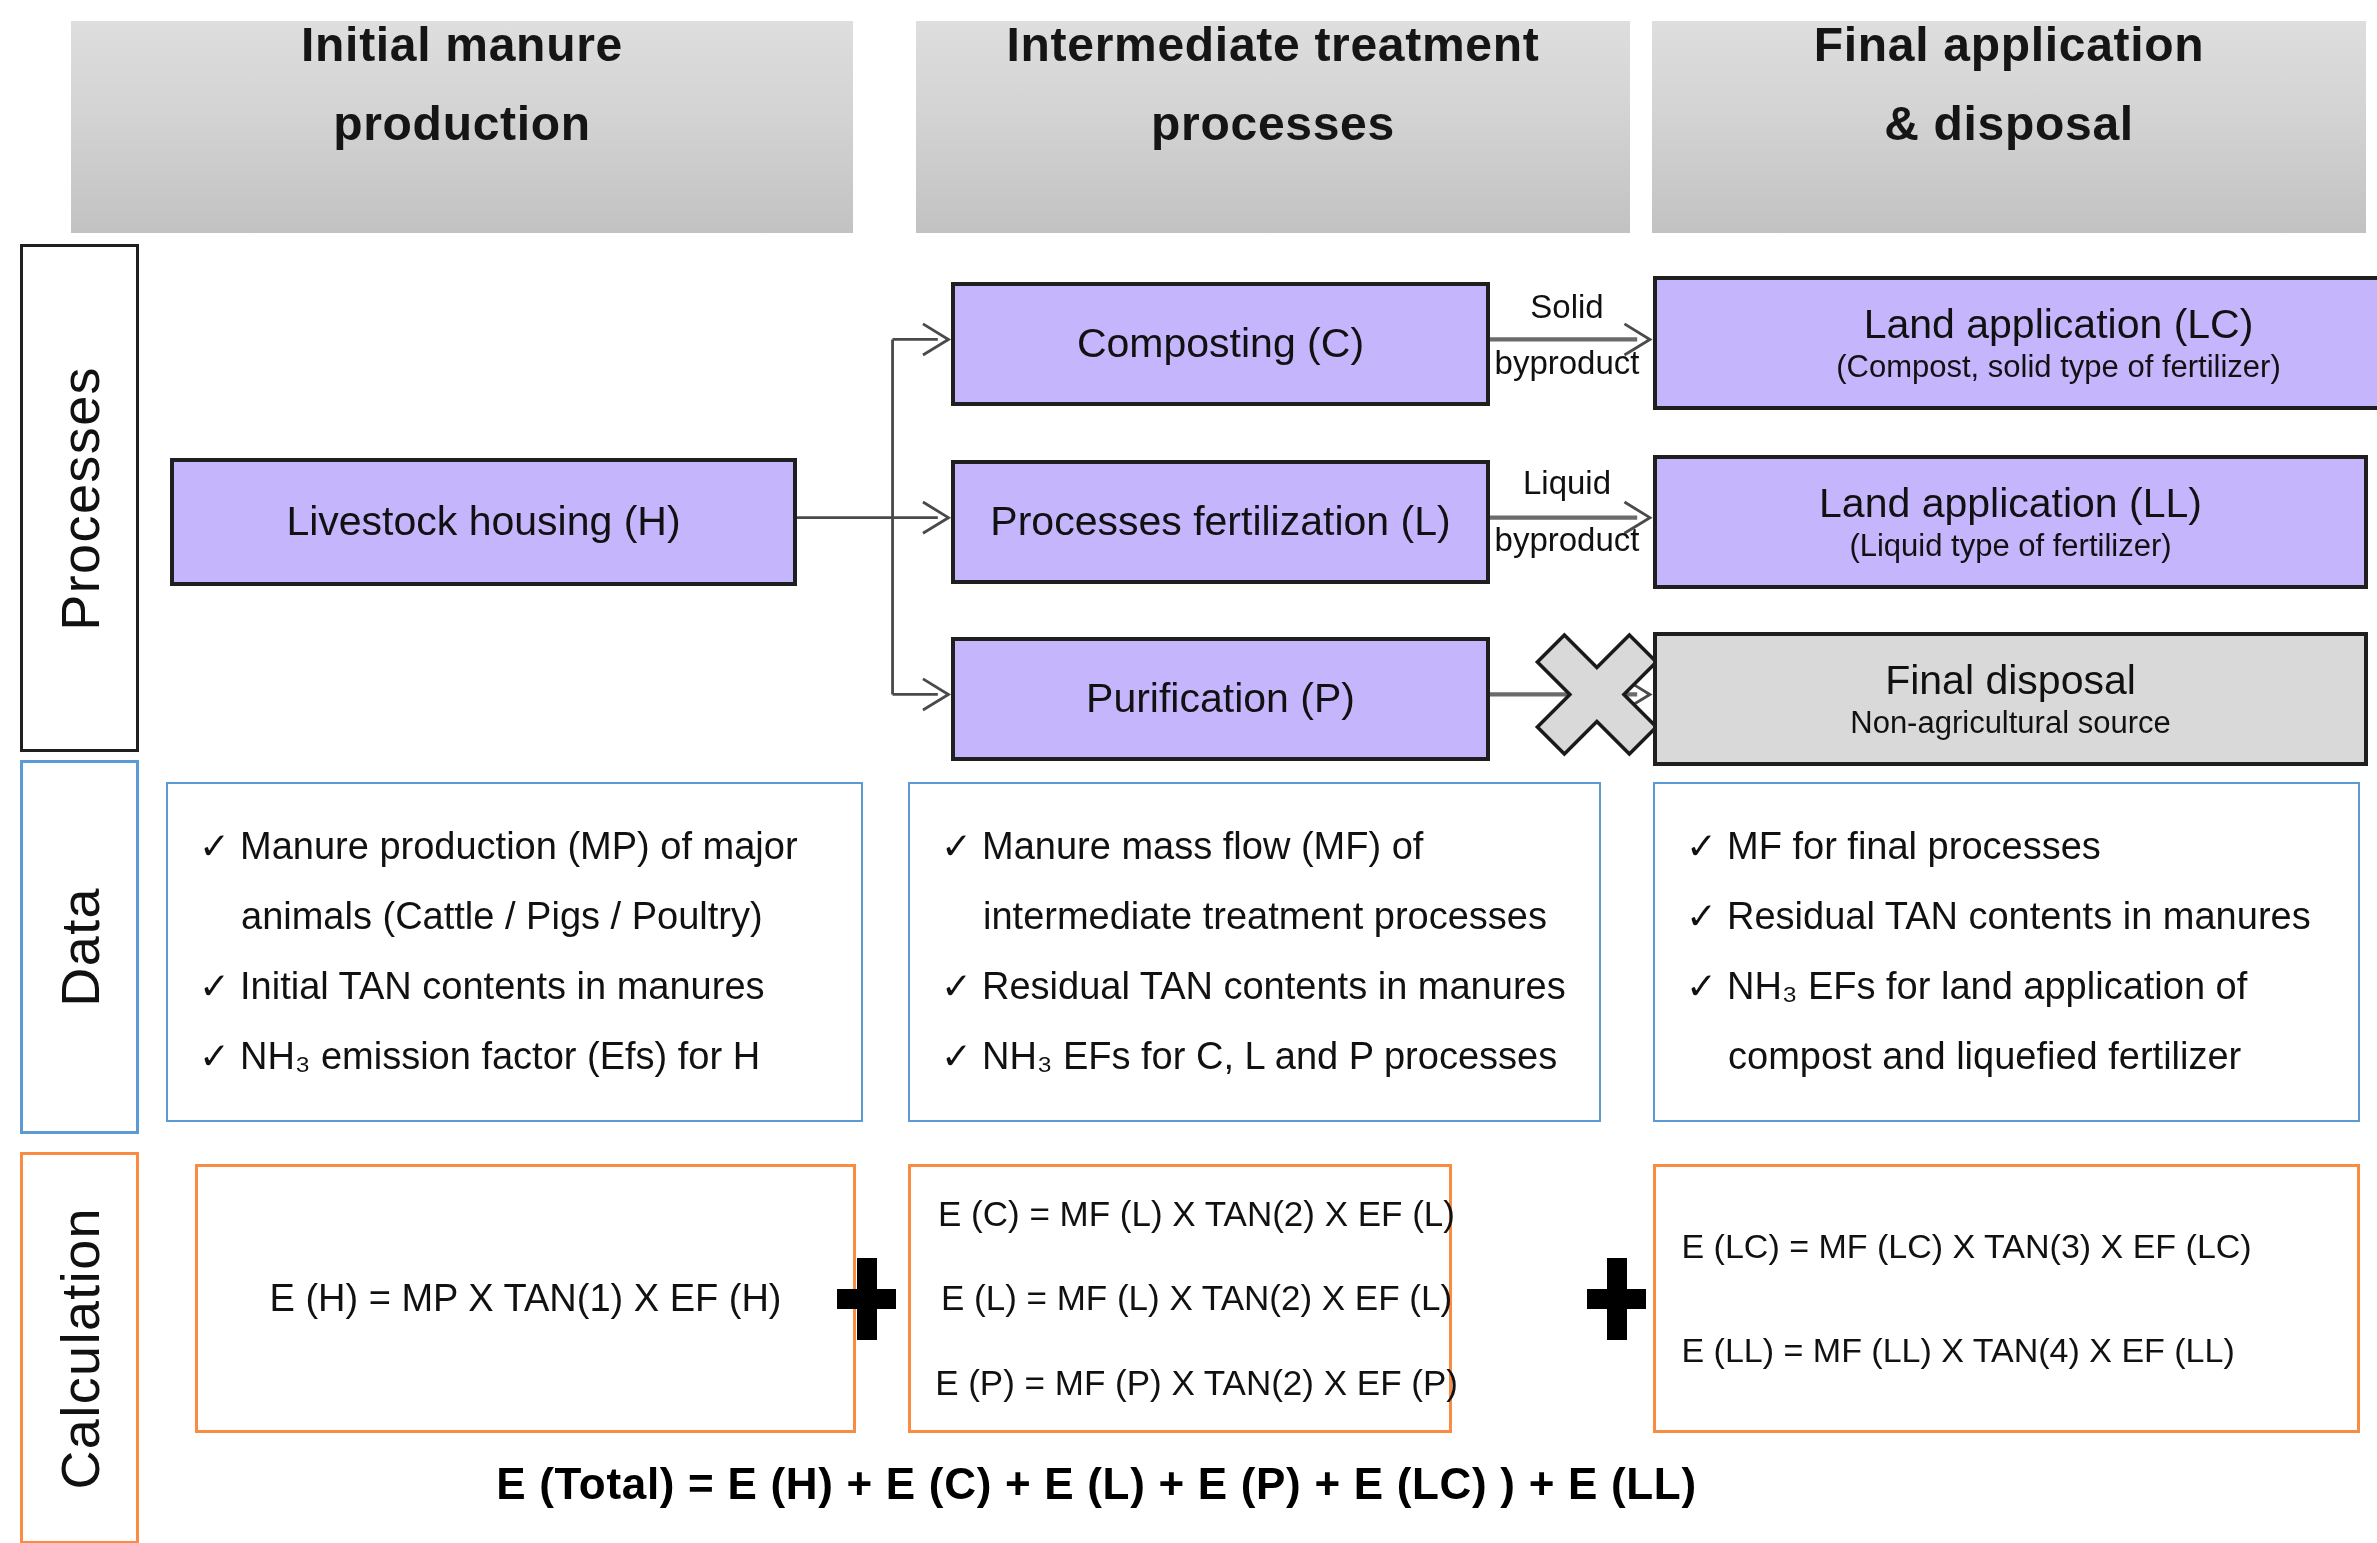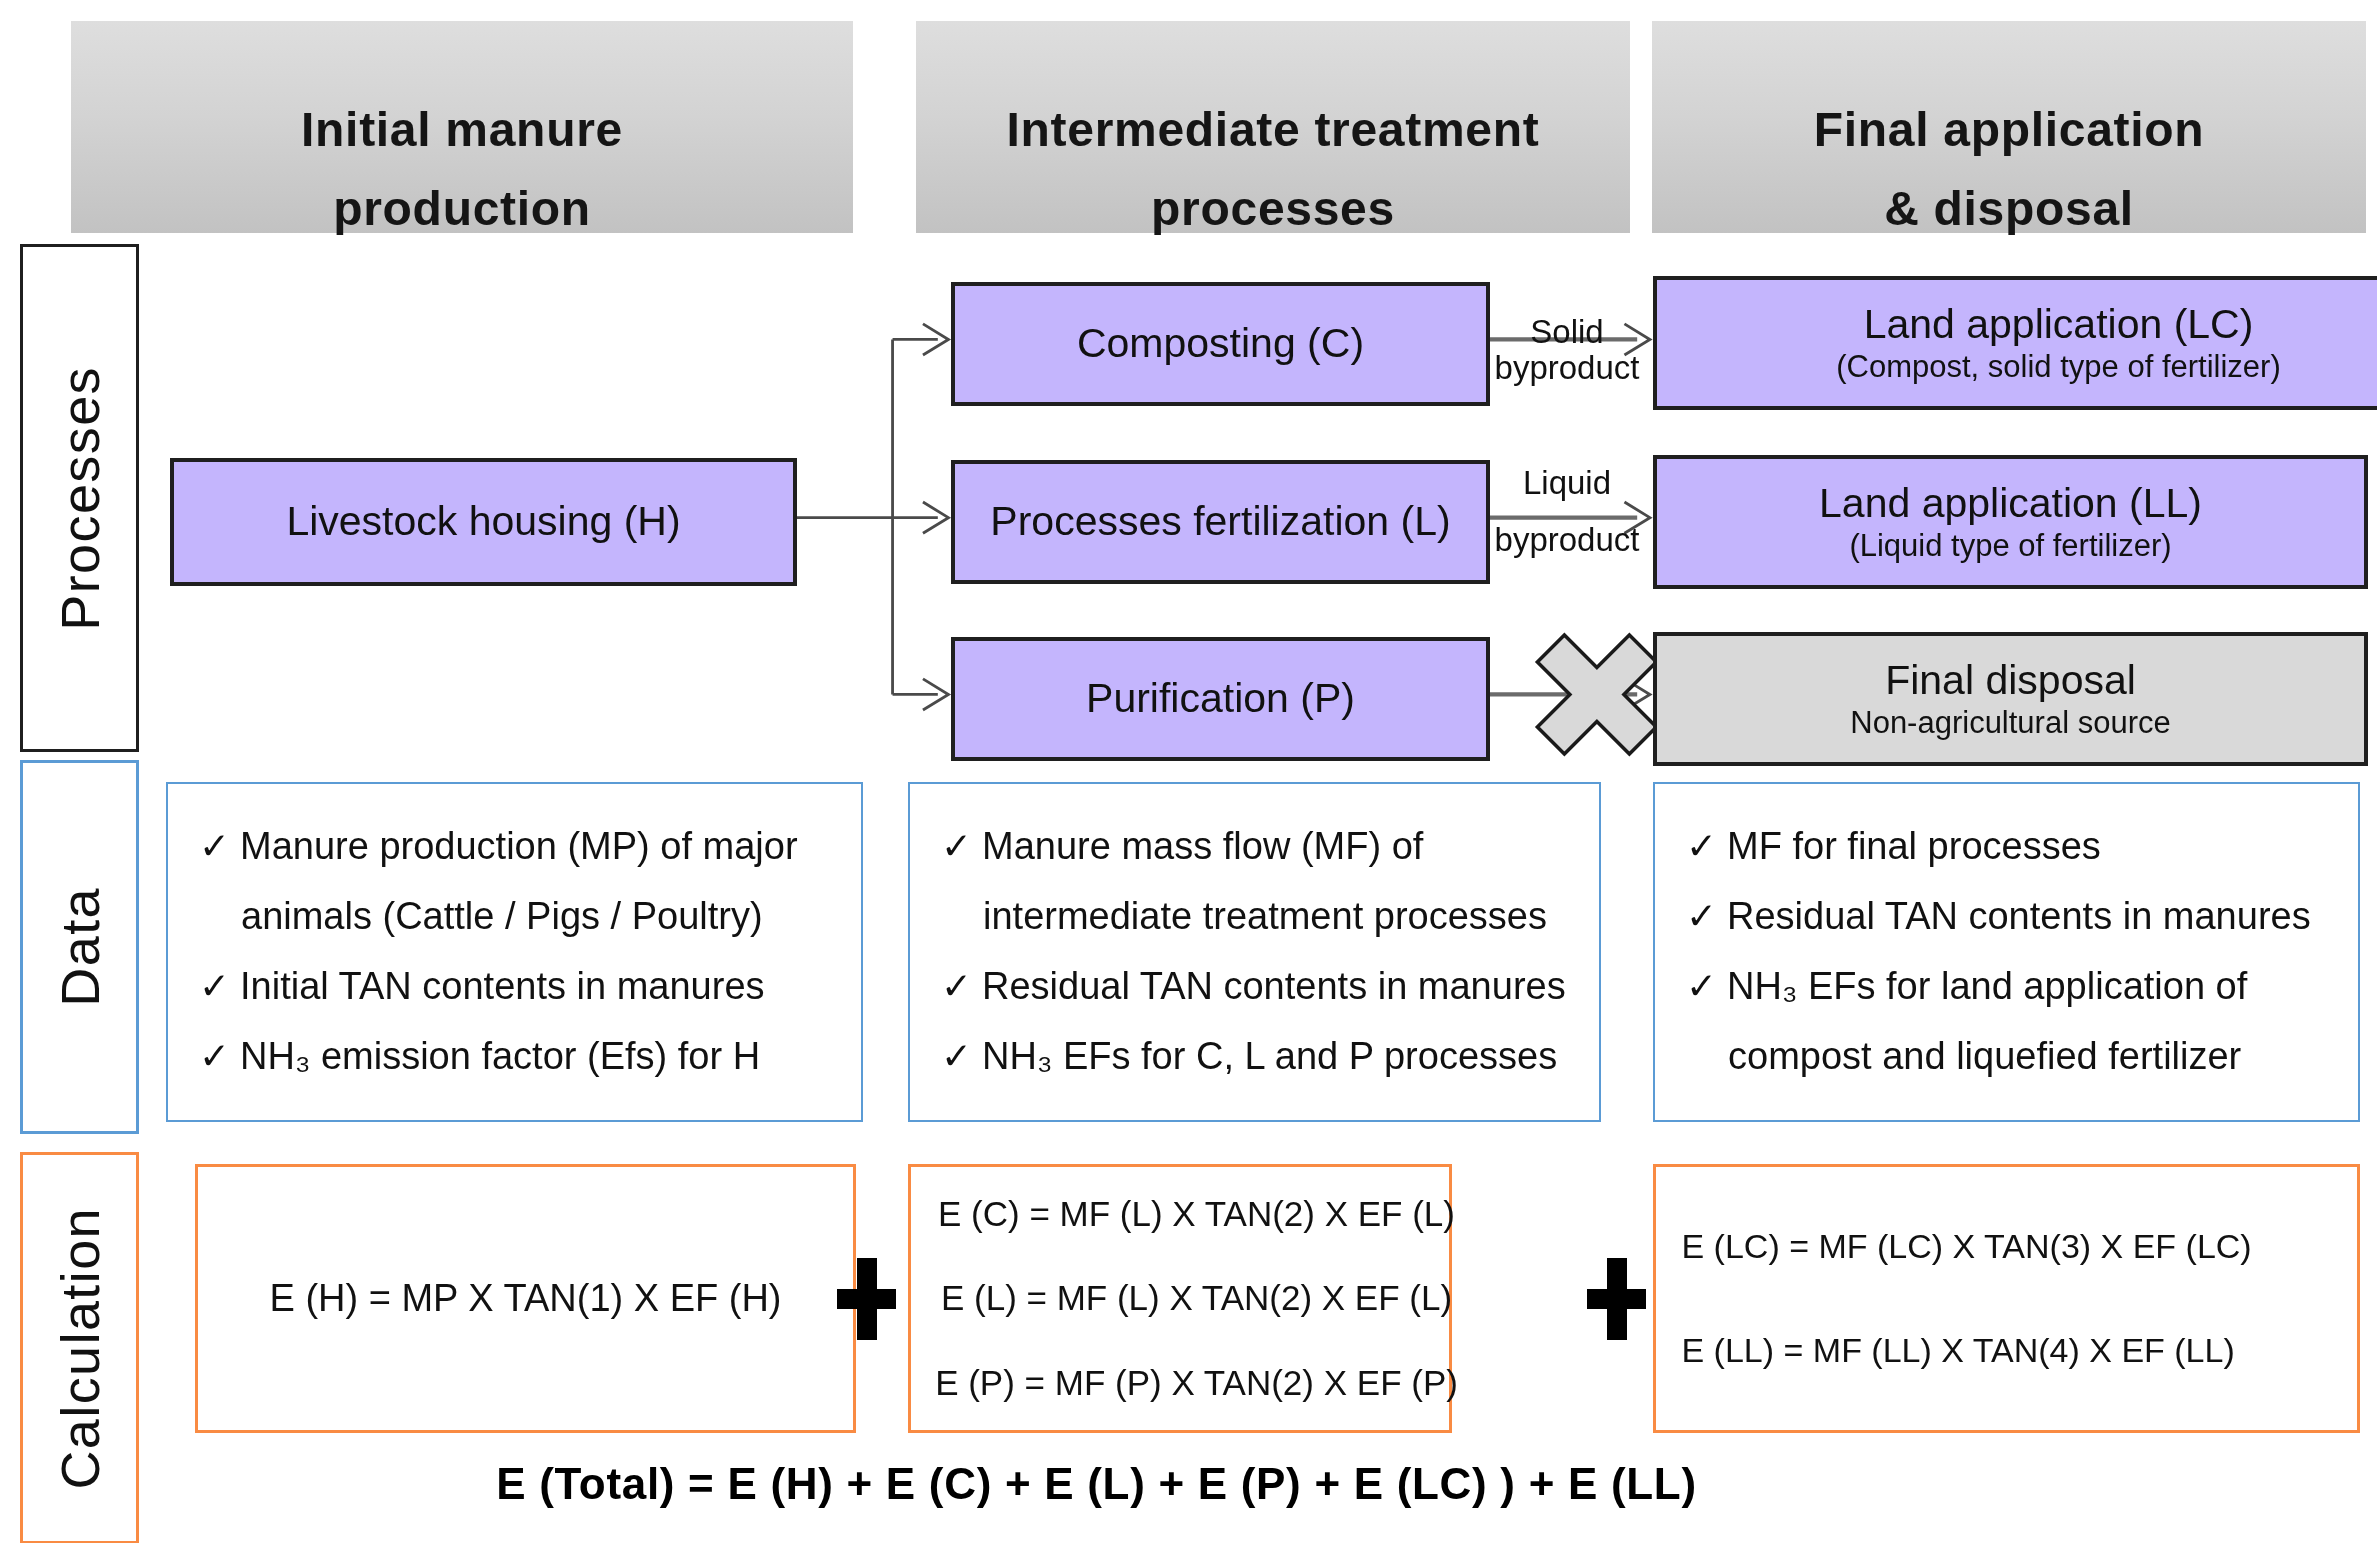--- a/index.html
+++ b/index.html
@@ -2,21 +2,21 @@
 <html style="font-size:11.3px"><head>
 <meta charset="utf-8">
 <style>
   html,body{margin:0;padding:0;background:#ffffff;}
   body{font-family:"Liberation Sans","DejaVu Sans",sans-serif;color:#111;}
   .canvas{position:relative;width:2377px;height:1543px;background:#fff;overflow:hidden;}
   svg.arrows{position:absolute;left:0;top:0;width:2377px;height:1543px;z-index:1;}
 
   
   .hdr{position:absolute;top:21px;height:212px;background:linear-gradient(180deg,#dedede 0%,#d3d3d3 45%,#c2c2c2 100%);
-       display:flex;flex-direction:column;align-items:center;justify-content:flex-end;gap:31px;z-index:2;}
+       display:flex;flex-direction:column;align-items:center;justify-content:flex-start;gap:31px;z-index:2;}
   .hdr .hline{font-size:48px;font-weight:700;letter-spacing:0.7px;color:#151515;line-height:1;}
   .hdr1{left:71px;width:782px;}
   .hdr2{left:916px;width:714px;}
   .hdr3{left:1652px;width:714px;}
 
   
   .side{position:absolute;left:20px;width:113px;background:#fff;display:flex;align-items:center;justify-content:center;z-index:2;}
   .side .vtext{writing-mode:vertical-rl;transform:rotate(180deg);font-size:54px;color:#111;letter-spacing:1.4px;}
   .side-processes{top:244px;height:502px;border:3.5px solid #1f1f1f;}
   .side-data{top:760px;height:368px;border:3.5px solid #5B9BD5;}
@@ -31,21 +31,21 @@
   .box-composting{left:951px;top:282px;width:531px;height:116px;}
   .box-liquefied{left:951px;top:460px;width:531px;height:116px;}
   .box-purification{left:951px;top:637px;width:531px;height:116px;}
   .box-lc{left:1653px;top:276px;width:707px;height:126px;padding-left:48px;}
   .box-ll{left:1653px;top:455px;width:707px;height:126px;}
   .box-fd{left:1653px;top:632px;width:707px;height:126px;background:#d9d9d9;}
 
   
   .byp{position:absolute;width:168px;display:flex;flex-direction:column;align-items:center;z-index:3;}
   .byp span{font-size:33px;line-height:1.1;color:#111;background:transparent;}
-  .byp-solid{left:1483px;top:289px;margin-top:25px;}
+  .byp-solid{left:1483px;top:289px;gap:20px;}
   .byp-liquid{left:1483px;top:465px;gap:21px;}
 
   
   .dbox{position:absolute;top:782px;height:340px;background:#fff;border:2.8px solid #5B9BD5;
         display:flex;flex-direction:column;justify-content:center;gap:28px;padding:0 21px 0 31px;box-sizing:border-box;z-index:2;}
   .dline{font-size:38px;line-height:1.1;color:#111;display:flex;align-items:baseline;}
   .dline .chk{margin-right:10px;font-size:37px;}
   .dline.cont{padding-left:42px;}
   .dbox1{left:166px;width:697px;}
   .dbox2{left:908px;width:693px;}

